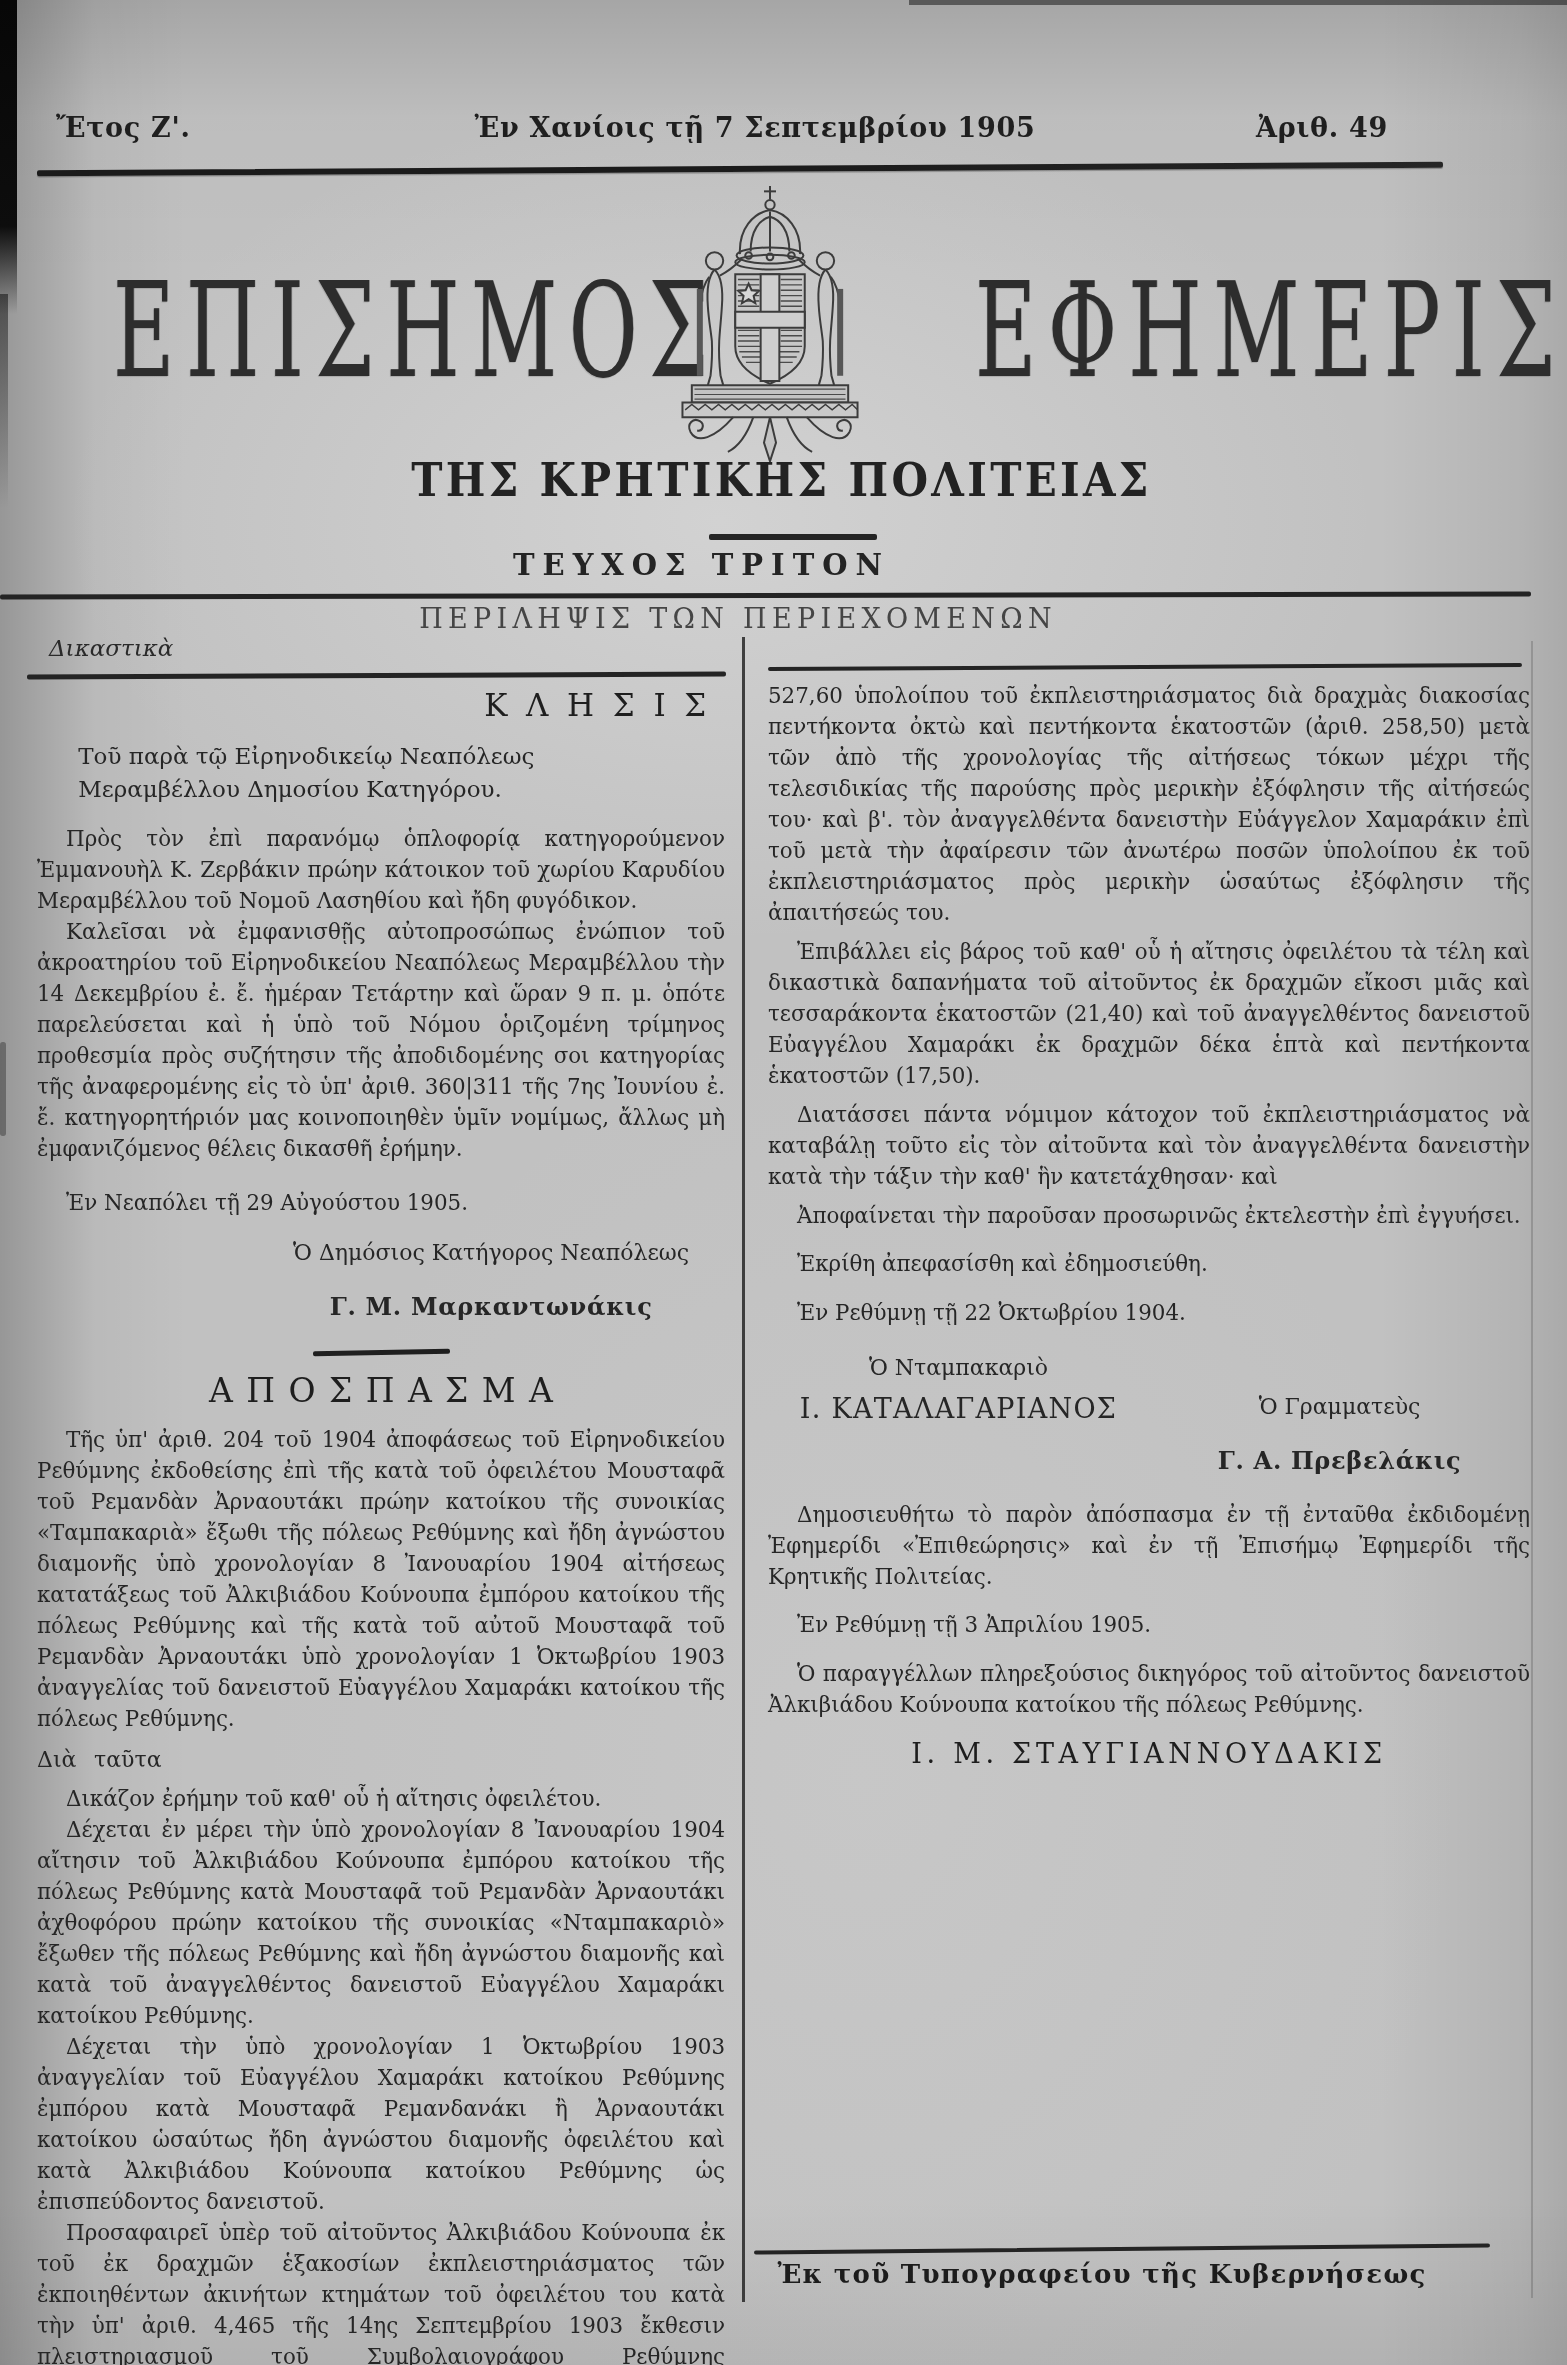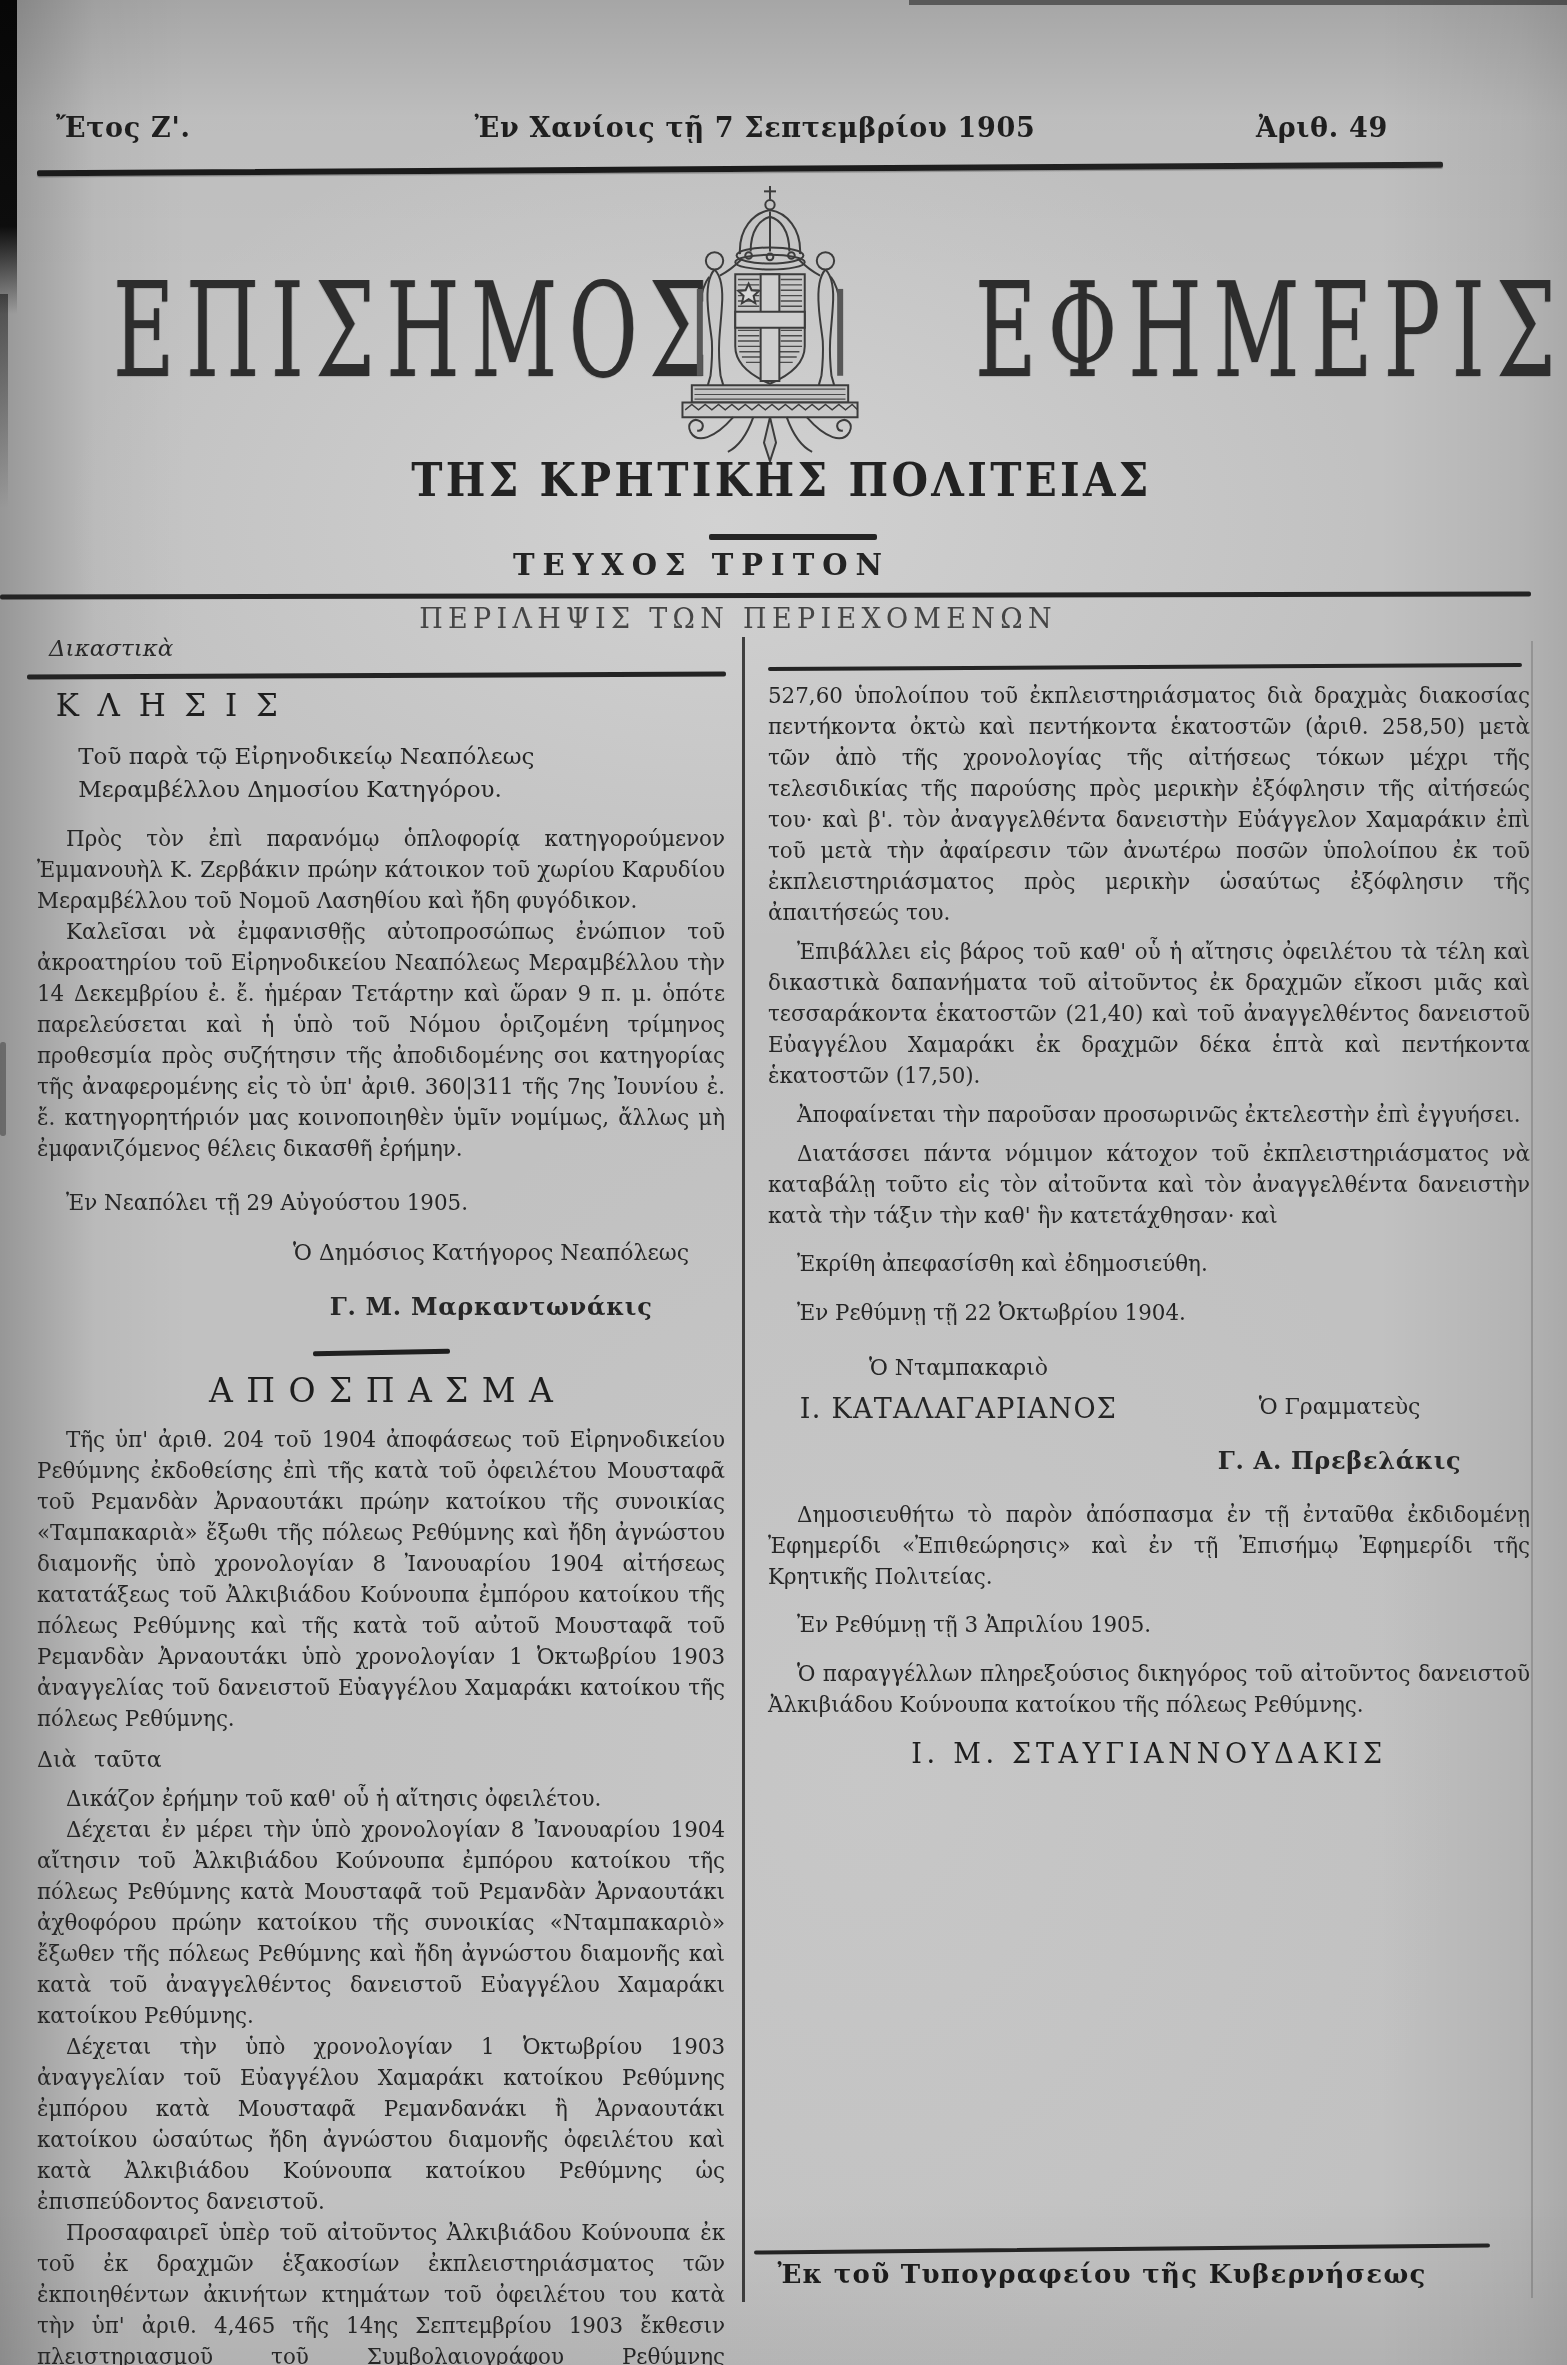--- a/index.html
+++ b/index.html
@@ -56,21 +56,21 @@
   
   .col{font-size:21.4px;line-height:31px;text-align:justify;filter:blur(0.2px);}
   .col p{margin:0;}
   .col-left{left:37px;top:685px;width:688px;}
   .col-right{left:768px;top:680px;width:762px;}
   .indent{text-indent:29px;}
   .mt-s{margin-top:8px!important;}
   .mt-m{margin-top:17.4px!important;}
   .mt-l{margin-top:23px!important;}
   h2{margin:0;font-weight:400;}
-  .h-klisis{text-align:left;font-size:31px;letter-spacing:18.7px;padding-left:18.7px;color:#1e1e1e;margin-top:5.3px;}
+  .h-klisis{text-align:right;font-size:31px;letter-spacing:18.7px;padding-left:18.7px;color:#1e1e1e;margin-top:5.3px;}
   .h-apospasma{text-align:center;font-size:33px;letter-spacing:13.4px;padding-left:13.4px;color:#1e1e1e;margin-top:20px;}
   .center-sub{width:88%;margin:18.7px auto 0 auto!important;text-align:left;font-size:23px;line-height:33px;}
   .dateline{text-indent:29px;}
   .sig-block{margin:18.7px 0 0 auto;width:68%;text-align:center;}
   .sig-role{font-size:22px;}
   .sig-name{font-weight:bold;font-size:24px;margin-top:23px;letter-spacing:0.7px;}
   .short-divider{width:137px;height:5.3px;background:#1f1f1f;margin:28px auto 0 auto;transform:rotate(-1deg);border-radius:2px;}
   .dia-tafta{text-align:left;font-size:22px;word-spacing:10.7px;margin-top:10.7px!important;}
   .sig-row{display:flex;margin-top:24px;}
   .sig-col{width:50%;text-align:center;}
@@ -206,22 +206,22 @@
     <p class="indent">Δέχεται ἐν μέρει τὴν ὑπὸ χρονολογίαν 8 Ἰανουαρίου 1904 αἴτησιν τοῦ Ἀλκιβιάδου Κούνουπα ἐμπόρου κατοίκου τῆς πόλεως Ρεθύμνης κατὰ Μουσταφᾶ τοῦ Ρεμανδὰν Ἀρναουτάκι ἀχθοφόρου πρώην κατοίκου τῆς συνοικίας «Νταμπακαριὸ» ἔξωθεν τῆς πόλεως Ρεθύμνης καὶ ἤδη ἀγνώστου διαμονῆς καὶ κατὰ τοῦ ἀναγγελθέντος δανειστοῦ Εὐαγγέλου Χαμαράκι κατοίκου Ρεθύμνης.</p>
     <p class="indent">Δέχεται τὴν ὑπὸ χρονολογίαν 1 Ὀκτωβρίου 1903 ἀναγγελίαν τοῦ Εὐαγγέλου Χαμαράκι κατοίκου Ρεθύμνης ἐμπόρου κατὰ Μουσταφᾶ Ρεμανδανάκι ἢ Ἀρναουτάκι κατοίκου ὡσαύτως ἤδη ἀγνώστου διαμονῆς ὀφειλέτου καὶ κατὰ Ἀλκιβιάδου Κούνουπα κατοίκου Ρεθύμνης ὡς ἐπισπεύδοντος δανειστοῦ.</p>
     <p class="indent">Προσαφαιρεῖ ὑπὲρ τοῦ αἰτοῦντος Ἀλκιβιάδου Κούνουπα ἐκ τοῦ ἐκ δραχμῶν ἑξακοσίων ἐκπλειστηριάσματος τῶν ἐκποιηθέντων ἀκινήτων κτημάτων τοῦ ὀφειλέτου του κατὰ τὴν ὑπ' ἀριθ. 4,465 τῆς 14ης Σεπτεμβρίου 1903 ἔκθεσιν πλειστηριασμοῦ τοῦ Συμβολαιογράφου Ρεθύμνης Θεμιστοκλέους Συραμβιοῦ τὰ ἔξοδα τῆς ἐκτελέσεως ἐκ δραχμῶν ἑβδομήκοντα δύο καὶ τεσσαράκοντα ἑκατοστῶν (72,40).</p>
 
   </div>
 
   <div class="abs col col-right">
 
     <p>527,60 ὑπολοίπου τοῦ ἐκπλειστηριάσματος διὰ δραχμὰς διακοσίας πεντήκοντα ὀκτὼ καὶ πεντήκοντα ἑκατοστῶν (ἀριθ. 258,50) μετὰ τῶν ἀπὸ τῆς χρονολογίας τῆς αἰτήσεως τόκων μέχρι τῆς τελεσιδικίας τῆς παρούσης πρὸς μερικὴν ἐξόφλησιν τῆς αἰτήσεώς του· καὶ β'. τὸν ἀναγγελθέντα δανειστὴν Εὐάγγελον Χαμαράκιν ἐπὶ τοῦ μετὰ τὴν ἀφαίρεσιν τῶν ἀνωτέρω ποσῶν ὑπολοίπου ἐκ τοῦ ἐκπλειστηριάσματος πρὸς μερικὴν ὡσαύτως ἐξόφλησιν τῆς ἀπαιτήσεώς του.</p>
     <p class="indent mt-s">Ἐπιβάλλει εἰς βάρος τοῦ καθ' οὗ ἡ αἴτησις ὀφειλέτου τὰ τέλη καὶ δικαστικὰ δαπανήματα τοῦ αἰτοῦντος ἐκ δραχμῶν εἴκοσι μιᾶς καὶ τεσσαράκοντα ἑκατοστῶν (21,40) καὶ τοῦ ἀναγγελθέντος δανειστοῦ Εὐαγγέλου Χαμαράκι ἐκ δραχμῶν δέκα ἑπτὰ καὶ πεντήκοντα ἑκατοστῶν (17,50).</p>
+    <p class="indent mt-s">Διατάσσει πάντα νόμιμον κάτοχον τοῦ ἐκπλειστηριάσματος νὰ καταβάλῃ τοῦτο εἰς τὸν αἰτοῦντα καὶ τὸν ἀναγγελθέντα δανειστὴν κατὰ τὴν τάξιν τὴν καθ' ἣν κατετάχθησαν· καὶ</p>
     <p class="indent mt-s">Ἀποφαίνεται τὴν παροῦσαν προσωρινῶς ἐκτελεστὴν ἐπὶ ἐγγυήσει.</p>
-    <p class="indent mt-s">Διατάσσει πάντα νόμιμον κάτοχον τοῦ ἐκπλειστηριάσματος νὰ καταβάλῃ τοῦτο εἰς τὸν αἰτοῦντα καὶ τὸν ἀναγγελθέντα δανειστὴν κατὰ τὴν τάξιν τὴν καθ' ἣν κατετάχθησαν· καὶ</p>
 
     <p class="dateline mt-m">Ἐκρίθη ἀπεφασίσθη καὶ ἐδημοσιεύθη.</p>
     <p class="dateline mt-m">Ἐν Ρεθύμνῃ τῇ 22 Ὀκτωβρίου 1904.</p>
 
     <div class="sig-row">
       <div class="sig-col">
         <div class="sig-role">Ὁ Νταμπακαριὸ</div>
         <div class="caps-name">Ι. ΚΑΤΑΛΑΓΑΡΙΑΝΟΣ</div>
       </div>
       <div class="sig-col sig-col-right">

